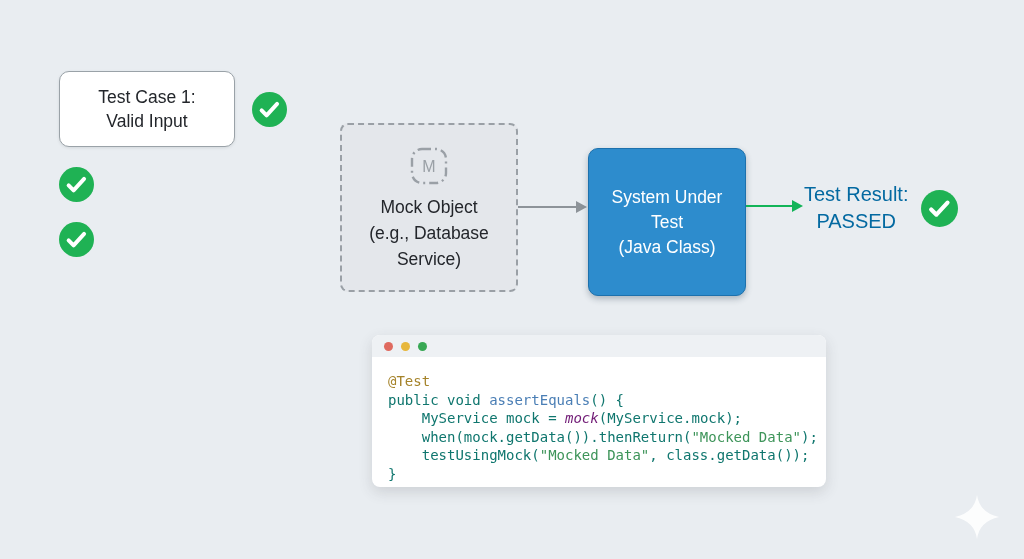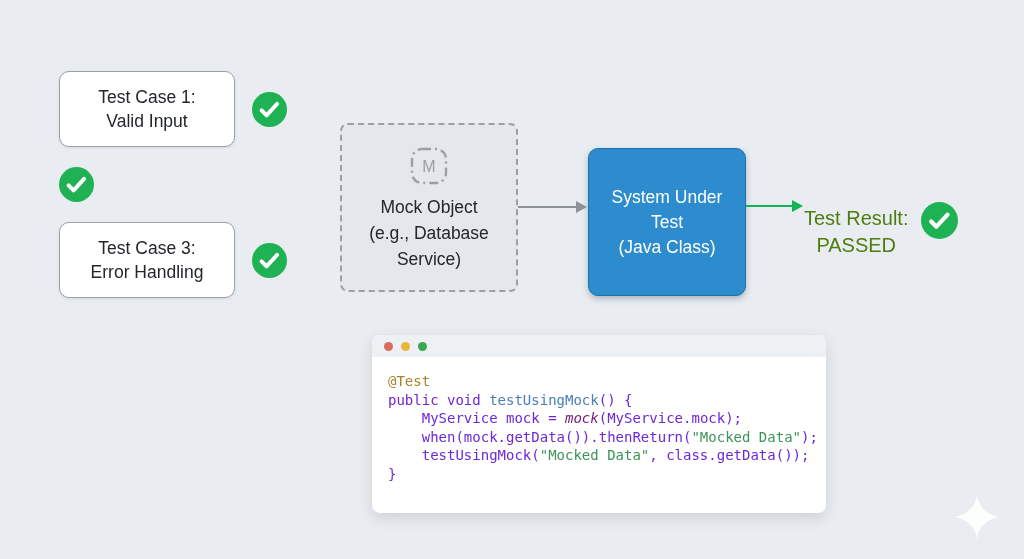--- a/index.html
+++ b/index.html
@@ -33,31 +33,31 @@
     display:flex;align-items:center;justify-content:center;
     box-shadow:0 3px 6px rgba(33,57,77,.30);
   }
   .sut-text{font-size:17.5px;line-height:25px;color:#ffffff;text-align:center;white-space:pre-line;}
   
   .arrow{position:absolute;display:flex;align-items:center;height:16px;}
   .arrow-line{flex:1;height:2.5px;background:var(--c);}
   .arrow-head{width:0;height:0;border-left:11px solid var(--c);border-top:6.5px solid transparent;border-bottom:6.5px solid transparent;}
   
   .result{position:absolute;left:804px;top:181px;display:flex;align-items:center;gap:13px;}
-  .result-text{font-size:20px;line-height:27px;color:#4d7c0f;text-align:center;white-space:pre-line;margin-top:24px;}
+  .result-text{font-size:20px;line-height:27px;color:#0369a1;text-align:center;white-space:pre-line;}
   
   .code-window{
     position:absolute;left:372px;top:335px;width:454px;background:#ffffff;border-radius:8px;
     box-shadow:0 5px 14px rgba(60,64,67,.16);overflow:hidden;
   }
   .code-titlebar{height:22px;background:#eef1f4;display:flex;align-items:center;padding-left:12px;gap:8px;}
   .dot{width:9px;height:9px;border-radius:50%;display:inline-block;}
-  .code-body{padding:15px 16px 30px 16px;}
+  .code-body{padding:15px 16px 4px 16px;}
   .code-line{font-family:"DejaVu Sans Mono","Liberation Mono",monospace;font-size:14px;line-height:18.5px;white-space:pre;color:#3f4852;}
-  .tok-plain{color:#6d28d9;}
+  .tok-plain{color:#0f766e;}
   .tok-annotation{color:#a5832a;}
   .tok-function{color:#4a7eb5;}
   .tok-string{color:#3d9459;}
   .tok-italic{color:#701a75;font-style:italic;}
   
   .sparkle{position:absolute;left:954px;top:494px;opacity:.9;}
 </style>
 </head>
 <body>
 
@@ -80,24 +80,20 @@
     <div class="tc-row">
       <span class="check">
         <svg width="35" height="35" viewBox="0 0 24 24">
           <circle cx="12" cy="12" r="12" style="fill: rgb(31, 178, 84);"></circle>
           <path d="M6.6 12.6l3.4 3.4 7.2-7.8" stroke="#ffffff" stroke-width="2.7" fill="none" stroke-linecap="round" stroke-linejoin="round"></path>
         </svg>
       </span>
     </div>
 
     <div class="tc-row">
-      <div class="tc-box">
-        <div class="tc-text">Test Case 3:
-Error Handling</div>
-      </div>
       <span class="check">
         <svg width="35" height="35" viewBox="0 0 24 24">
           <circle cx="12" cy="12" r="12" style="fill: rgb(31, 178, 84);"></circle>
           <path d="M6.6 12.6l3.4 3.4 7.2-7.8" stroke="#ffffff" stroke-width="2.7" fill="none" stroke-linecap="round" stroke-linejoin="round"></path>
         </svg>
       </span>
     </div>
   </div>
 
   <div class="mock-box">
@@ -140,21 +136,21 @@
   </div>
 
   <div class="code-window">
     <div class="code-titlebar">
         <span class="dot" style="background: rgb(223, 106, 95);"></span>
         <span class="dot" style="background: rgb(231, 183, 60);"></span>
         <span class="dot" style="background: rgb(56, 168, 84);"></span>
       </div>
     <div class="code-body">
         <div class="code-line"><span class="tok-annotation">@Test</span></div>
-        <div class="code-line"><span class="tok-plain">public void </span><span class="tok-function">testUsingMock</span><span class="tok-plain">() {</span></div>
+        <div class="code-line"><span class="tok-plain">public void </span><span class="tok-function">assertEquals</span><span class="tok-plain">() {</span></div>
         <div class="code-line"><span class="tok-plain">    MyService mock = </span><span class="tok-italic">mock</span><span class="tok-plain">(MyService.mock);</span></div>
         <div class="code-line"><span class="tok-plain">    when(mock.getData()).thenReturn(</span><span class="tok-string">"Mocked Data"</span><span class="tok-plain">);</span></div>
         <div class="code-line"><span class="tok-plain">    testUsingMock(</span><span class="tok-string">"Mocked Data"</span><span class="tok-plain">, class.getData());</span></div>
         <div class="code-line"><span class="tok-plain">}</span></div>
       </div>
   </div>
 
   <span class="sparkle">
     <svg width="46" height="46" viewBox="0 0 48 48">
       <path d="M24 1 Q26.5 19.5 47 24 Q26.5 28.5 24 47 Q21.5 28.5 1 24 Q21.5 19.5 24 1 Z" style="fill: rgb(255, 255, 255);"></path>

